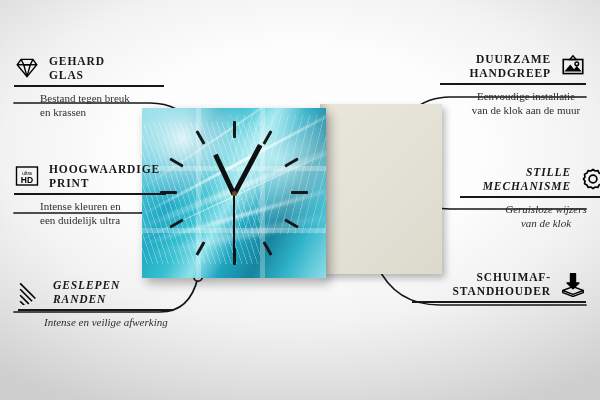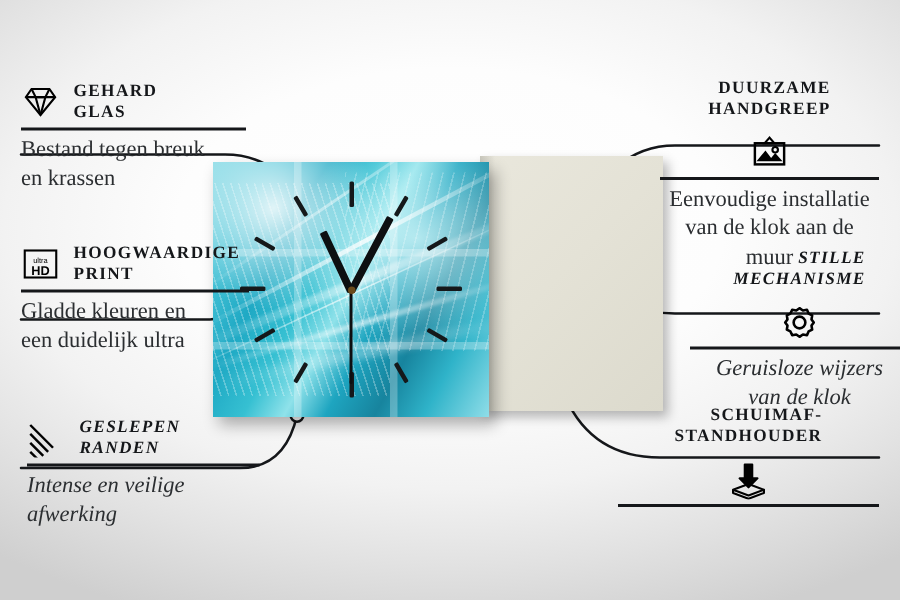--- a/index.html
+++ b/index.html
@@ -53,25 +53,25 @@
   .pin{position:absolute;width:5px;height:5px;border-radius:50%;background:#6b4a1a;}
 
   
   .feat{position:absolute;}
   .feat .row{display:flex;align-items:center;gap:9px;}
   .feat .title{
     font-size:11.5px;font-weight:700;letter-spacing:.9px;color:#15171a;
     line-height:1.22;text-transform:uppercase;
   }
   .feat .rule{height:1.6px;background:#15171a;margin:3px 0 4px;}
-  .feat .sub{font-size:15px;color:#2b2e31;line-height:1.32;}
+  .feat .sub{font-size:11px;color:#2b2e31;line-height:1.32;margin-left:26px;}
   .feat.left .row{justify-content:flex-start;}
   .feat.left .title{text-align:left;}
   .feat.left .sub{text-align:left;}
-  .feat.right .row{justify-content:flex-end;flex-direction:column;}
+  .feat.right .row{justify-content:flex-end;flex-direction:row;}
   .feat.right .title{text-align:right;}
   .feat.right .sub{text-align:center;}
   .ico{width:26px;height:26px;flex:0 0 26px;color:#000000;}
   .ico svg{display:block;width:26px;height:26px;}
 </style>
 </head>
 <body>
 
 <div class="stage">
 
@@ -164,21 +164,21 @@
           <text x="13" y="20" font-family="Liberation Sans, sans-serif" font-size="8.5" font-weight="bold" text-anchor="middle" fill="currentColor">HD</text>
         </svg>
       </span>
       <div class="title">
         <div>HOOGWAARDIGE</div>
         <div>PRINT</div>
       </div>
     </div>
     <div class="rule"></div>
     <div class="sub">
-      <div>Gladde kleuren en</div>
+      <div>Intense kleuren en</div>
       <div>een duidelijk ultra</div>
     </div>
   </div>
 
   <div class="feat left" style="left:18px;top:278px;width:155px;font-style:italic;">
     <div class="row">
       <span class="ico">
         <svg viewBox="0 0 24 24" fill="none" stroke="currentColor" stroke-width="1.5">
           <path d="M2 4 L16 18"></path>
             <path d="M2 9.5 L13 20.5"></path>

